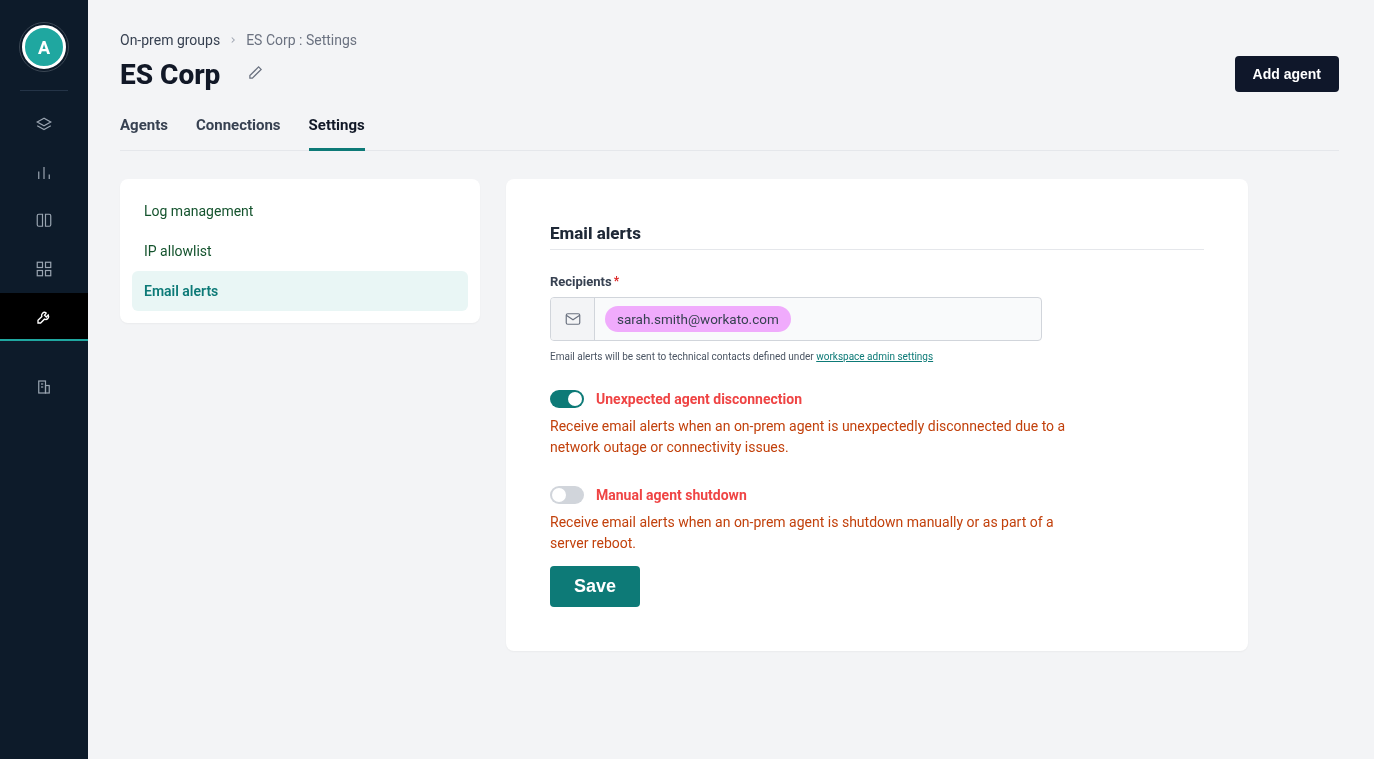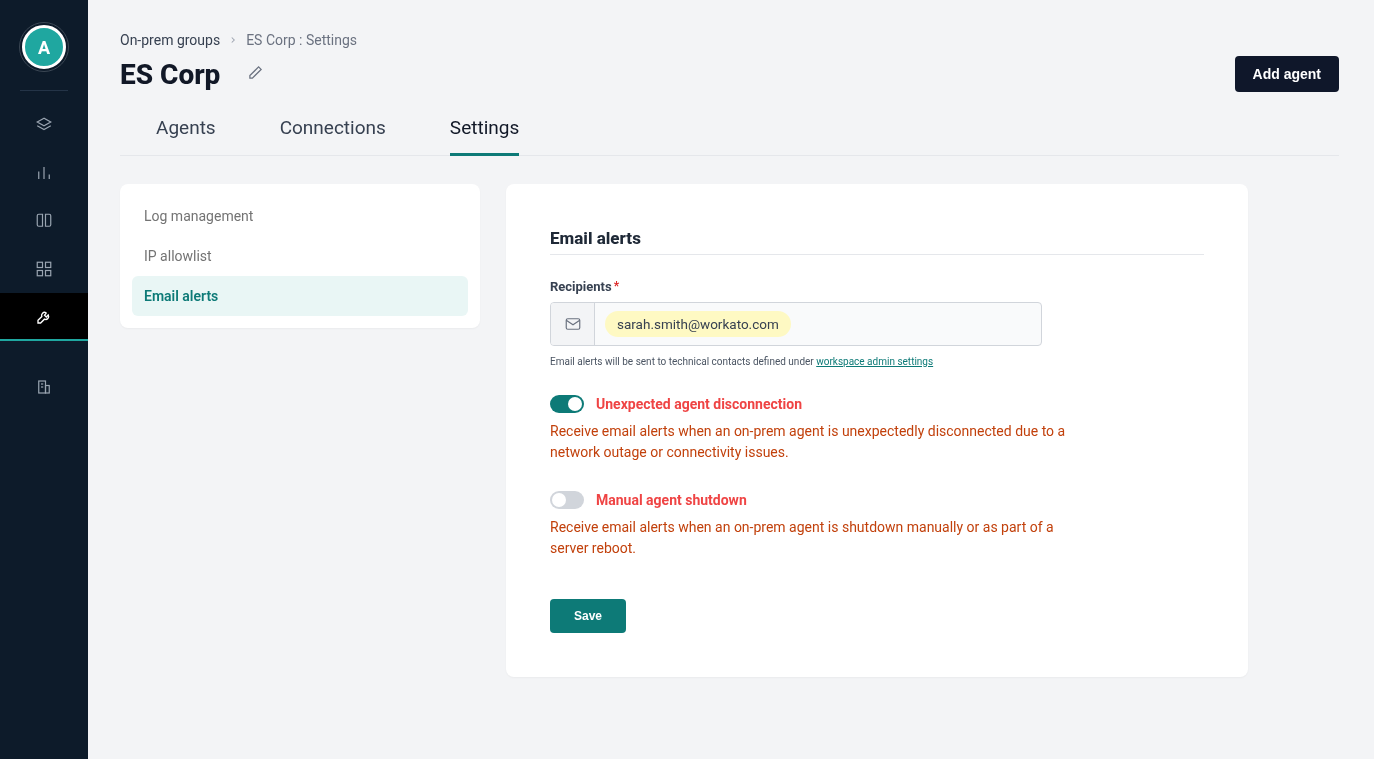--- a/index.html
+++ b/index.html
@@ -147,28 +147,27 @@
     }
 
     
     .tabs {
       display: flex;
       gap: 28px;
       border-bottom: 1px solid #e5e7eb;
       margin-bottom: 28px;
     }
     .tab {
-      font-size: 19px;
-      font-weight: 400;
+      font-size: 15px;
+      font-weight: 700;
       color: #374151;
       padding: 0 0 14px 0;
       cursor: pointer;
       border-bottom: 3px solid transparent;
       margin-bottom: -1px;
-      margin-left: 36px;
     }
     .tab.active {
       color: #111827;
       border-bottom-color: #0d7a77;
     }
 
     
     .content-grid {
       display: flex;
       gap: 26px;
@@ -177,21 +176,21 @@
     .side-card {
       width: 360px;
       background: #fff;
       border-radius: 8px;
       box-shadow: 0 1px 2px rgba(0,0,0,0.04);
       padding: 12px;
     }
     .side-item {
       padding: 12px 12px;
       border-radius: 6px;
-      color: #737373;
+      color: #14532d;
       font-size: 14px;
       cursor: pointer;
     }
     .side-item.active {
       background: #e9f6f5;
       color: #0d7a77;
       font-weight: 600;
     }
 
     .main-card {
@@ -251,21 +250,21 @@
       background: #f3f4f6;
     }
     .input-body {
       display: flex;
       align-items: center;
       padding: 8px 10px;
       gap: 6px;
       flex: 1;
     }
     .chip {
-      background: #fef9c3;
+      background: #f0abfc;
       color: #374151;
       border-radius: 14px;
       padding: 5px 12px;
       font-size: 13.5px;
     }
     .help-text {
       font-size: 10px;
       color: #4b5563;
       margin-top: 10px;
       max-width: 492px;
@@ -319,27 +318,27 @@
       font-weight: 700;
       color: #ef4444;
     }
     .toggle-desc {
       font-size: 14px;
       color: #c2410c;
       line-height: 1.5;
     }
 
     .save-btn {
-      margin-top: 40px;
+      margin-top: 12px;
       background: #0d7a77;
       color: #fff;
       border: none;
       border-radius: 4px;
       padding: 10px 24px;
-      font-size: 12px;
+      font-size: 18px;
       font-weight: 700;
       cursor: pointer;
     }
   </style>
 </head>
 <body>
 
 <nav class="left-rail">
   <div class="avatar-wrap">
     <div class="avatar-outer">

